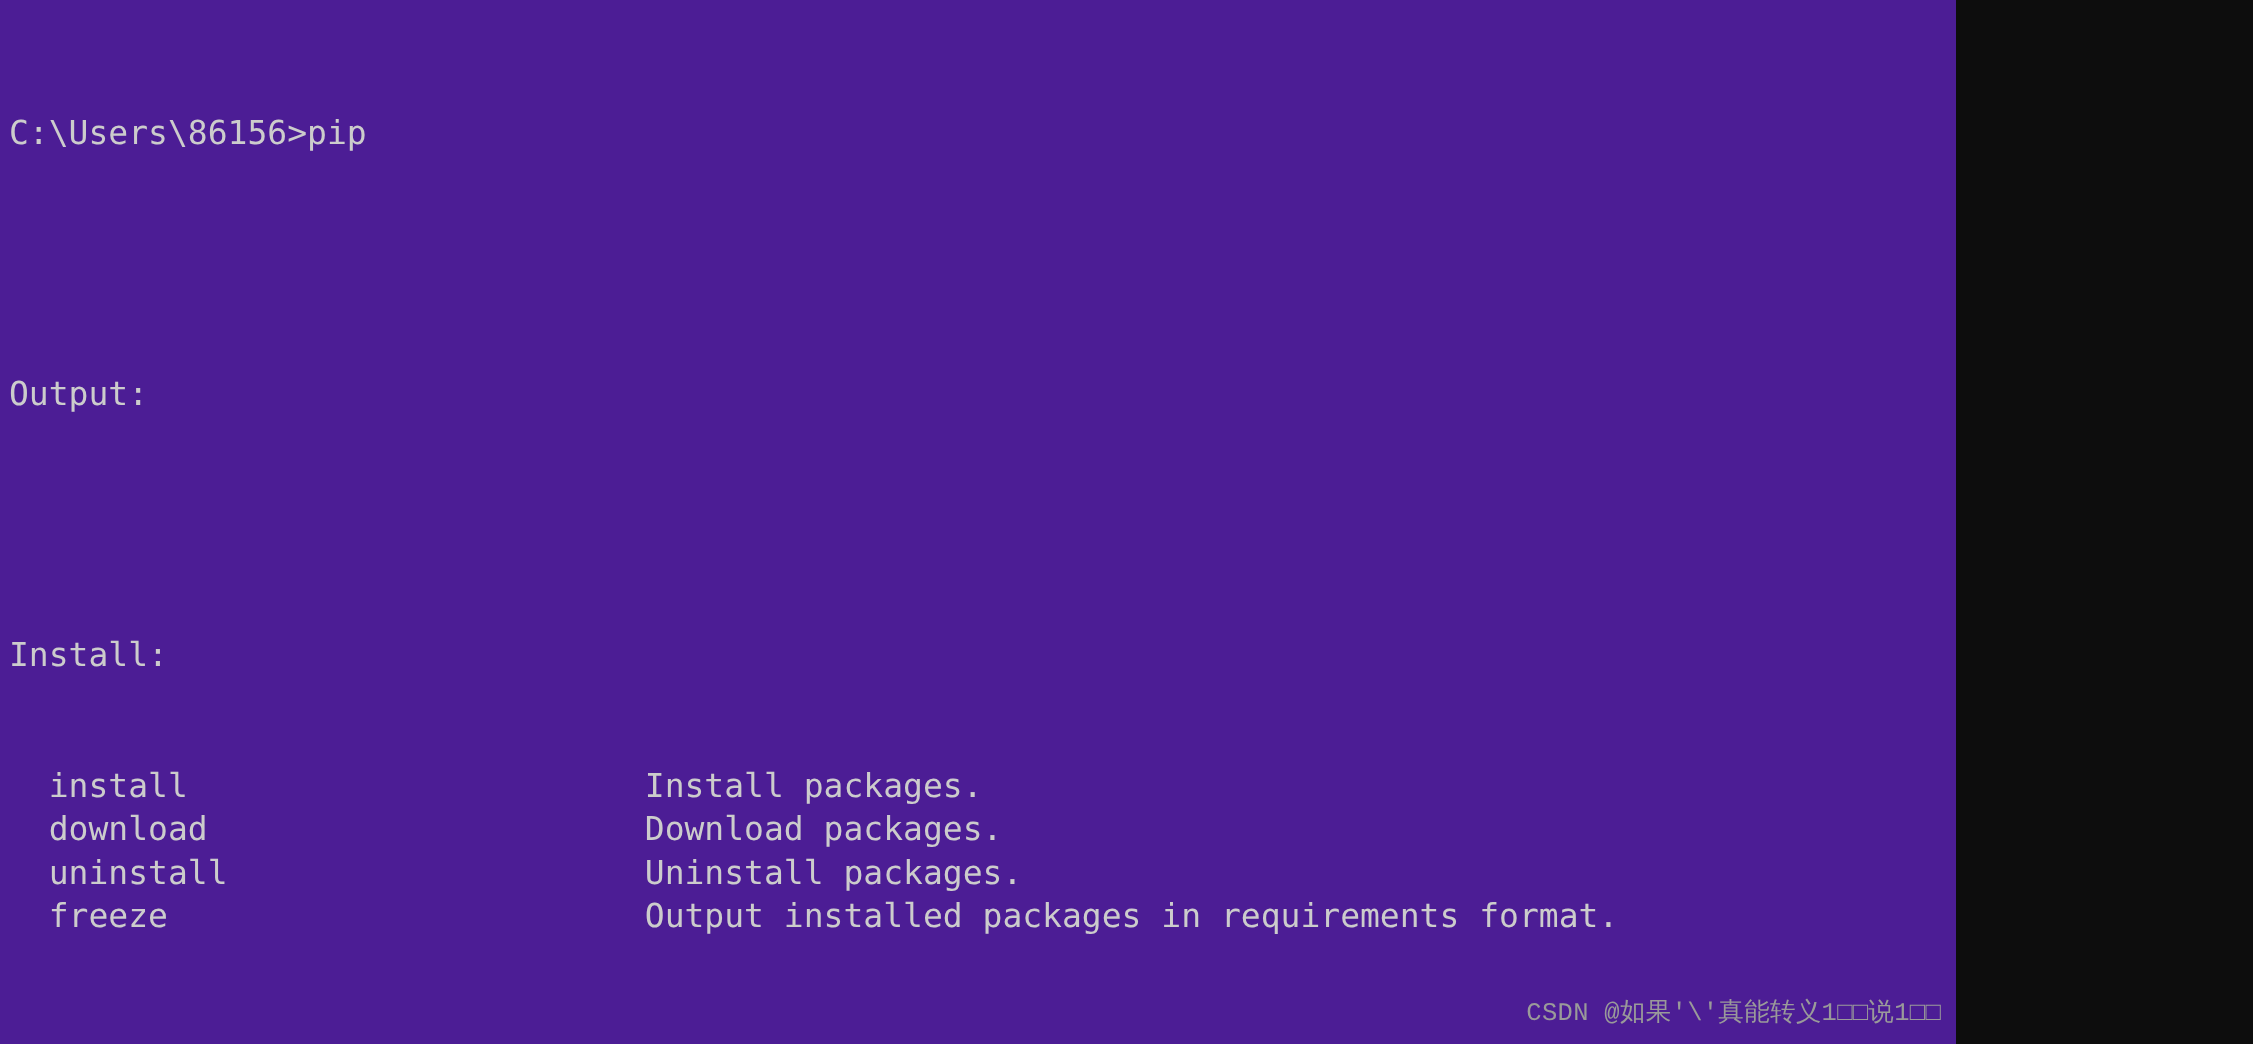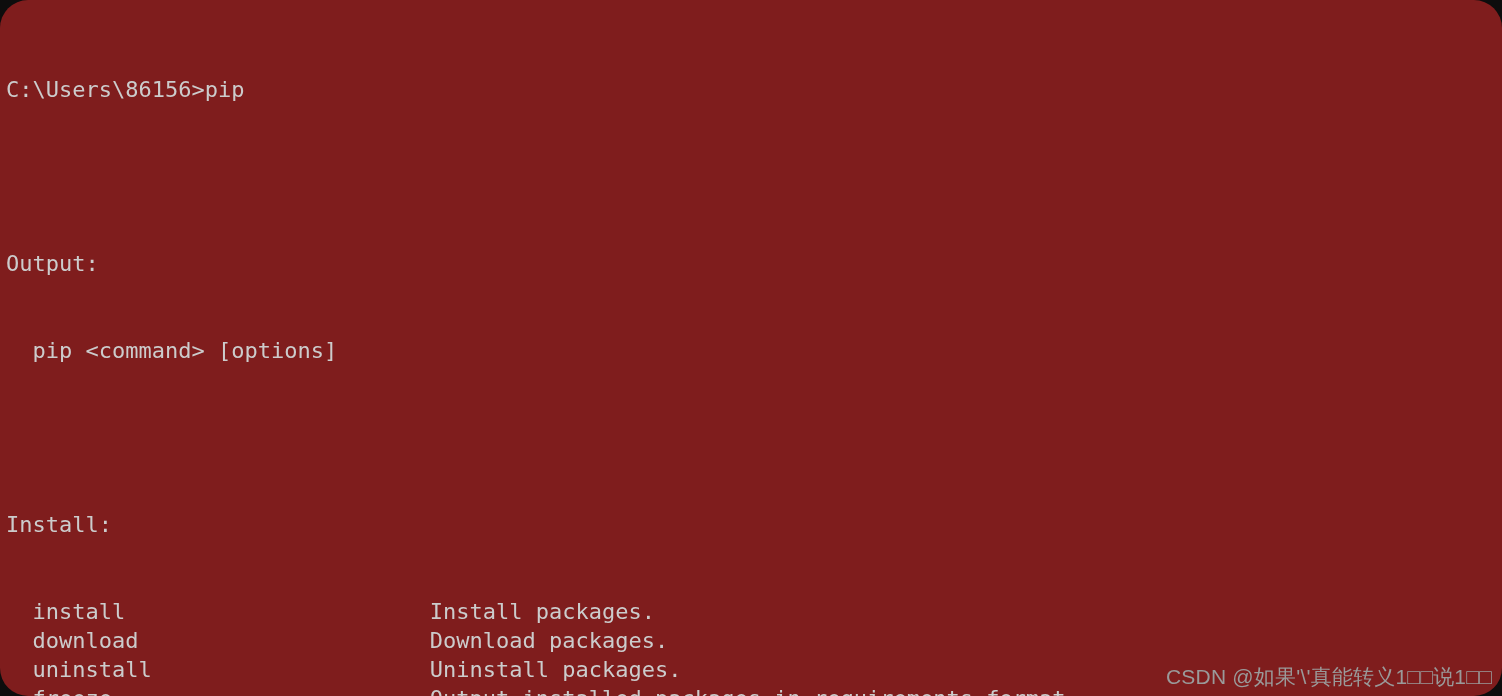--- a/index.html
+++ b/index.html
@@ -8,25 +8,24 @@
   }
   body {
     width: 1502px;
     height: 696px;
     overflow: hidden;
     background: #0d0d0d;
     font-family: "DejaVu Sans Mono", "Liberation Mono", monospace;
   }
   #terminal {
     position: relative;
-    width: 1502px;
+    width: 1304px;
     height: 696px;
-    background: #7f1d1d;
+    background: #4c1d95;
     overflow: hidden;
-    border-radius: 28px;
   }
   #console-text {
     position: absolute;
     left: 6px;
     top: 17px;
     color: #cccccc;
     font-family: "DejaVu Sans Mono", "Liberation Mono", monospace;
     font-size: 22px;
     line-height: 29px;
     letter-spacing: 0px;
@@ -48,37 +47,36 @@
     display: inline-block;
   }
   .cmd-desc {
     display: inline-block;
   }
   #watermark {
     position: absolute;
     right: 10px;
     bottom: 8px;
     color: #9a9a9a;
-    font-family: Liberation Sans, sans-serif;
-    font-size: 21px;
+    font-family: Liberation Mono, monospace;
+    font-size: 17px;
     line-height: 22px;
     white-space: pre;
     letter-spacing: 0.2px;
   }
 </style>
 </head>
 <body>
 
 <div id="terminal">
 
   <div id="console-text">
     <div class="line">C:\Users\86156&gt;pip</div>
     <div class="blank"> </div>
     <div class="line">Output:</div>
-    <div class="line">  pip &lt;command&gt; [options]</div>
     <div class="blank"> </div>
     <div class="line">Install:</div>
     <div id="command-list"><div class="cmd-row"><span class="cmd-name">  install                       </span><span class="cmd-desc">Install packages.</span></div><div class="cmd-row"><span class="cmd-name">  download                      </span><span class="cmd-desc">Download packages.</span></div><div class="cmd-row"><span class="cmd-name">  uninstall                     </span><span class="cmd-desc">Uninstall packages.</span></div><div class="cmd-row"><span class="cmd-name">  freeze                        </span><span class="cmd-desc">Output installed packages in requirements format.</span></div></div>
   </div>
 
   <div id="watermark">CSDN @如果'\'真能转义1□□说1□□</div>
 
 </div>
 
 </body></html>

